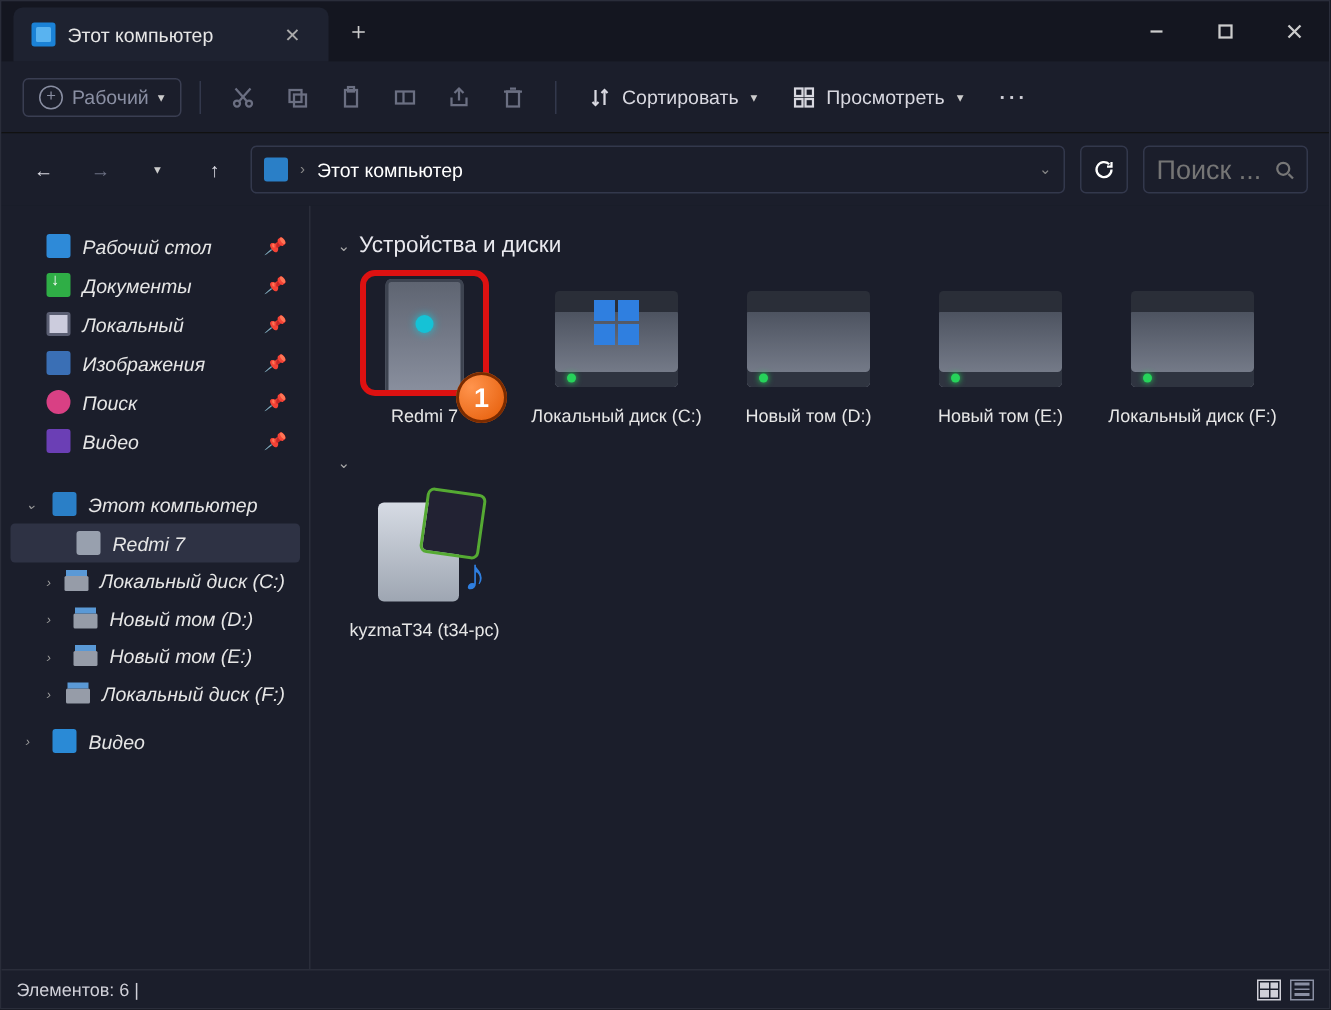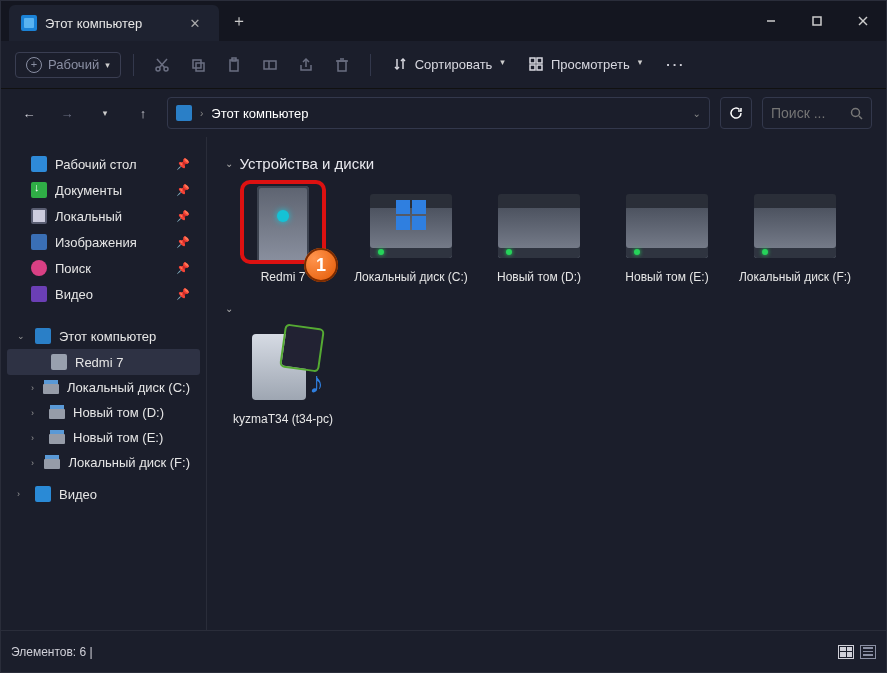--- a/index.html
+++ b/index.html
@@ -16,38 +16,38 @@
   .titlebar-spacer { flex:1; }
   .win-controls { display:flex; }
   .win-btn { width:46px; display:flex; align-items:center; justify-content:center; color:#ccc; cursor:pointer;}
   .win-btn svg { width:10px; height:10px; }
   
   .toolbar { height:48px; display:flex; align-items:center; padding:0 14px; gap:4px; border-bottom:1px solid #111; background:#1b1e2b;}
   .btn-create { display:flex; align-items:center; gap:6px; color:#8a8fa3; padding:4px 10px; border:1px solid #3a3e52; border-radius:4px; cursor:pointer;}
   .btn-create .plus-circle { width:16px; height:16px; border:1.5px solid #8a8fa3; border-radius:50%; display:flex; align-items:center; justify-content:center; font-size:11px; line-height:1;}
   .tb-icon { width:32px; height:32px; display:flex; align-items:center; justify-content:center; color:#6b6f82; cursor:pointer;}
   .tb-sep { width:1px; height:22px; background:#33384c; margin:0 8px;}
-  .tb-text-btn { display:flex; align-items:flex-start; gap:8px; color:#d8d8e0; padding:4px 10px; cursor:pointer;}
+  .tb-text-btn { display:flex; align-items:center; gap:8px; color:#d8d8e0; padding:4px 10px; cursor:pointer;}
   .chev { font-size:9px; color:#ccc;}
   .more { letter-spacing:2px; font-weight:bold; color:#d0d0d8;}
   
   .navrow { height:48px; display:flex; align-items:center; padding:0 14px; gap:10px; background:#1b1e2b;}
   .nav-icon { width:28px; height:28px; display:flex; align-items:center; justify-content:center; color:#d8d8e0; cursor:pointer;}
   .nav-icon.dim { color:#6b6f82;}
   .address { flex:1; height:32px; border:1px solid #33384c; border-radius:4px; display:flex; align-items:center; padding:0 8px; gap:8px;}
   .addr-icon { width:16px; height:16px; background:#2a7fc7; border-radius:2px;}
   .bc-sep { color:#888; font-size:10px;}
   .addr-chev-end{ margin-left:auto; color:#888;font-size:10px;}
   .refresh { width:32px; height:32px; display:flex; align-items:center; justify-content:center; border:1px solid #33384c; border-radius:4px; cursor:pointer;}
   .search { width:110px; height:32px; border:1px solid #33384c; border-radius:4px; display:flex; align-items:center; padding:0 8px; color:#777;}
-  .search input { flex:1; background:transparent; border:none; outline:none; color:#ccc; font-size:14px; width:60px;}
+  .search input { flex:1; background:transparent; border:none; outline:none; color:#ccc; font-size:18px; width:60px;}
   
   .main { flex:1; display:flex; background:#1b1e2b; overflow:hidden;}
   .sidebar { width:206px; padding:14px 6px; border-right:1px solid #2a2d3a; overflow:hidden;}
-  .sb-item { display:flex; align-items:center; gap:8px; padding:5px 10px; color:#e6e6e6; cursor:pointer; border-radius:3px; white-space:nowrap;}
+  .sb-item { display:flex; align-items:center; gap:8px; padding:5px 10px; color:#e6e6e6; cursor:pointer; border-radius:3px; white-space:nowrap;font-style:italic;}
   .sb-item .pin { margin-left:auto; color:#666; font-size:11px;}
   .sb-item.selected { background:#2e3244;}
   .sb-indent1 { padding-left:24px;}
   .sb-indent2 { padding-left:44px;}
   .sb-exp { width:10px; color:#999; font-size:9px;}
   .sb-spacer { height:16px;}
   .ic { width:16px; height:16px; flex-shrink:0; display:inline-block; border-radius:2px;}
   .ic-desktop{background:#2e8ad8;}
   .ic-download{background:#2fae46;position:relative;}
   .ic-download::after{content:"↓";position:absolute;left:3px;top:-1px;color:#fff;font-size:11px;}
@@ -78,21 +78,21 @@
   .hdd-top { position:absolute; left:0; right:0; top:-12px; height:14px; background:#2a2e38; border-radius:3px 3px 0 0;}
   .hdd-led { position:absolute; left:8px; bottom:3px; width:6px; height:6px; border-radius:50%;}
   .led-green{ background:#26d35a; box-shadow:0 0 4px #26d35a;}
   .winlogo { position:absolute; left:50%; top:-6px; transform:translateX(-50%); width:30px; height:30px; display:grid; grid-template-columns:1fr 1fr; grid-template-rows:1fr 1fr; gap:2px;}
   .winlogo span{ background:#2f7fe0;}
   .netshare { width:70px; height:78px; position:relative; margin:0 auto;}
   .netshare .disc{position:absolute;left:4px;top:6px;width:54px;height:66px;background:linear-gradient(#d6dbe4,#9ea6b2);border-radius:4px;}
   .netshare .media{position:absolute;right:-2px;top:0;width:36px;height:40px;background:#223;border-radius:3px;transform:rotate(8deg);outline:2px solid #5a3;}
   .netshare .note{position:absolute;right:-6px;bottom:6px;color:#2f7fe0;font-size:30px;}
   
-  .statusbar { height:42px; border-top:1px solid #2a2d3a; display:flex; align-items:center; padding:0 10px; background:#1b1e2b; color:#d0d0d8; font-size:12px;}
+  .statusbar { height:26px; border-top:1px solid #2a2d3a; display:flex; align-items:center; padding:0 10px; background:#1b1e2b; color:#d0d0d8; font-size:12px;}
   .statusbar .sp{flex:1;}
   .view-thumb{width:16px;height:14px;border:1.5px solid #d0d0d8;margin-left:4px;display:grid;grid-template-columns:1fr 1fr;grid-template-rows:1fr 1fr;gap:1px;padding:1px;cursor:pointer;}
   .view-thumb span{background:#d0d0d8;}
   .view-list{width:16px;height:14px;border:1.5px solid #8a8fa3;margin-left:6px;display:flex;flex-direction:column;justify-content:space-around;padding:1px 2px;cursor:pointer;}
   .view-list span{height:1.5px;background:#8a8fa3;}
   svg{stroke:currentColor;fill:none;stroke-width:1.5;}
 </style>
 </head>
 <body>
 

